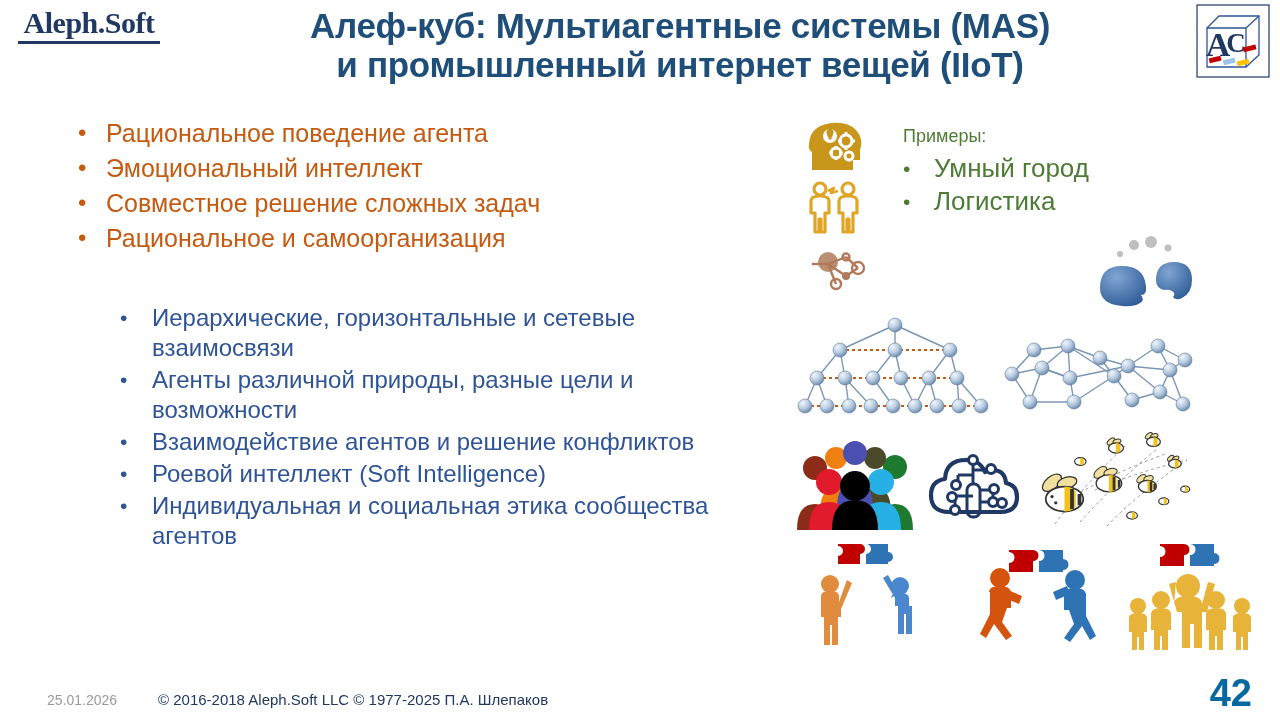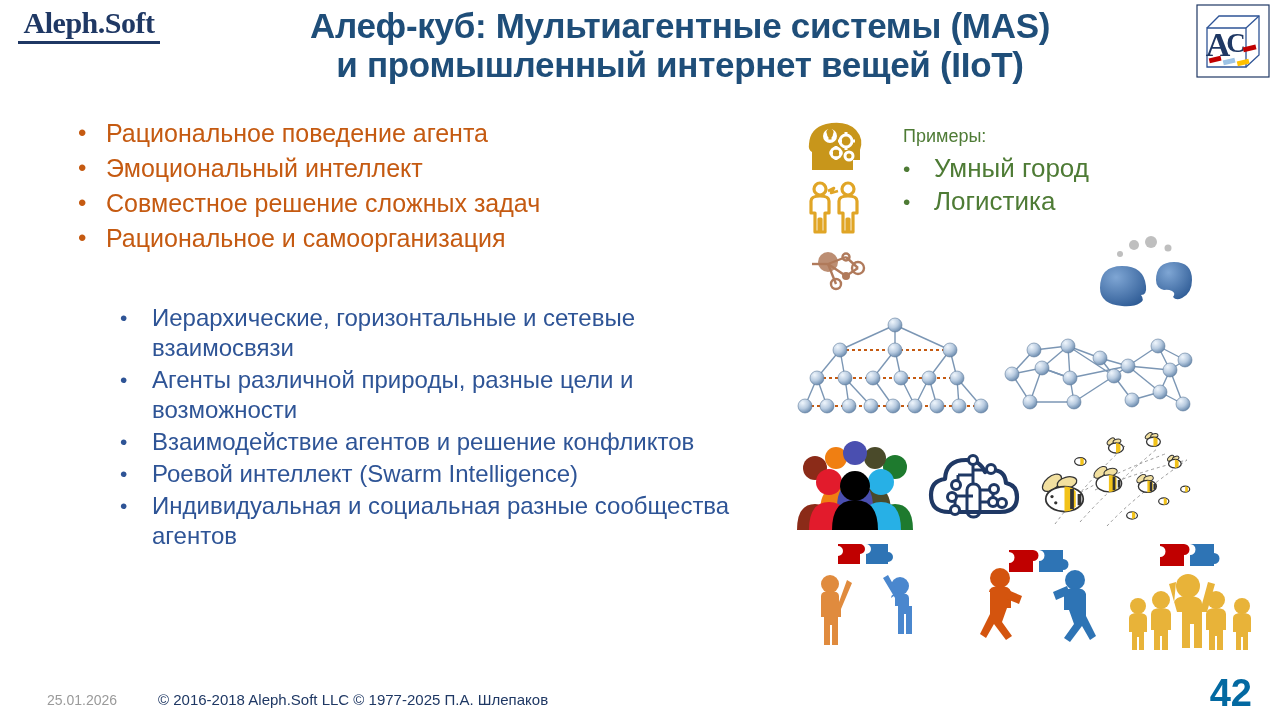--- a/index.html
+++ b/index.html
@@ -139,25 +139,25 @@
     <div class="row">
       <span class="dot">•</span>
       <span class="txt">Агенты различной природы, разные цели и возможности</span>
     </div>
     <div class="row">
       <span class="dot">•</span>
       <span class="txt">Взаимодействие агентов и решение конфликтов</span>
     </div>
     <div class="row">
       <span class="dot">•</span>
-      <span class="txt">Роевой интеллект (Swarm Intelligence)</span>
-    </div>
-    <div class="row">
-      <span class="dot">•</span>
-      <span class="txt">Индивидуальная и социальная разные сообщества агентов</span>
+      <span class="txt">Роевой интеллект (Soft Intelligence)</span>
+    </div>
+    <div class="row">
+      <span class="dot">•</span>
+      <span class="txt">Индивидуальная и социальная этика сообщества агентов</span>
     </div>
   </div>
 
   <div class="examples">
     <div class="head">Примеры:</div>
     <div class="row">
       <span class="dot">•</span>
       <span class="txt">Умный город</span>
     </div>
     <div class="row">

